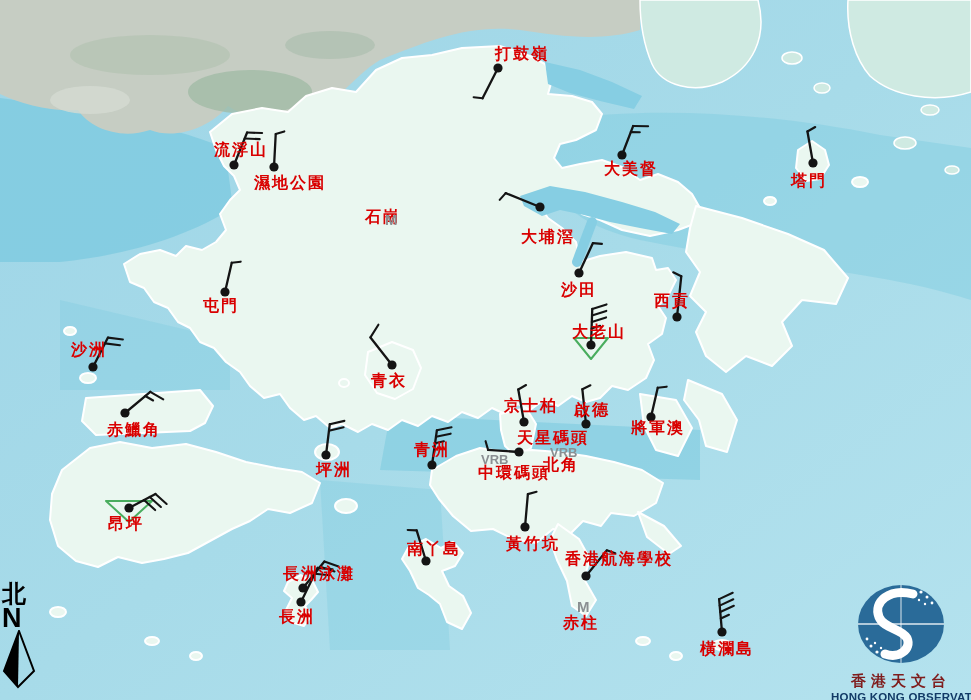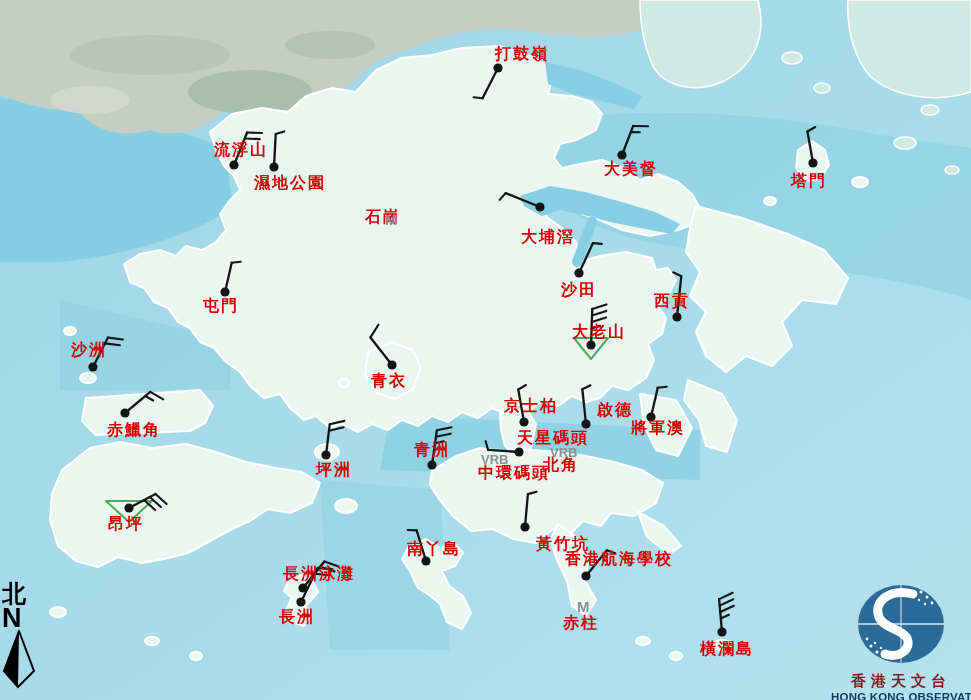--- a/index.html
+++ b/index.html
@@ -232,35 +232,35 @@
       <div class="station-label" style="left: 604px; top: 161px;">大美督</div>
       <div class="station-label" style="left: 791px; top: 173px;">塔門</div>
       <div class="station-label" style="left: 521px; top: 213px; margin-top: 16px;">大埔滘</div>
       <div class="station-label" style="left: 203px; top: 298px;">屯門</div>
       <div class="station-label" style="left: 561px; top: 282px;">沙田</div>
       <div class="station-label" style="left: 654px; top: 293px;">西貢</div>
       <div class="station-label" style="left: 71px; top: 342px;">沙洲</div>
       <div class="station-label" style="left: 572px; top: 324px;">大老山</div>
       <div class="station-label" style="left: 371px; top: 373px;">青衣</div>
       <div class="station-label" style="left: 504px; top: 398px;">京士柏</div>
-      <div class="station-label" style="left: 574px; top: 402px; margin-left: 23px;">啟德</div>
+      <div class="station-label" style="left: 574px; top: 402px;">啟德</div>
       <div class="station-label" style="left: 631px; top: 420px;">將軍澳</div>
       <div class="station-label" style="left: 497px; top: 430px; margin-left: 20px;">天星碼頭</div>
       <div class="station-label" style="left: 478px; top: 465px;">中環碼頭</div>
       <div class="station-note" style="left: 481px; top: 453px; font-size: 13px;">VRB</div>
       <div class="station-label" style="left: 543px; top: 457px;">北角</div>
       <div class="station-note" style="left: 550px; top: 446px; font-size: 13px;">VRB</div>
       <div class="station-label" style="left: 414px; top: 442px;">青洲</div>
       <div class="station-label" style="left: 305px; top: 462px; margin-left: 11px;">坪洲</div>
       <div class="station-label" style="left: 107px; top: 422px;">赤鱲角</div>
       <div class="station-label" style="left: 108px; top: 516px;">昂坪</div>
       <div class="station-label" style="left: 283px; top: 566px;">長洲泳灘</div>
       <div class="station-label" style="left: 279px; top: 609px;">長洲</div>
       <div class="station-label" style="left: 407px; top: 541px;">南丫島</div>
-      <div class="station-label" style="left: 536px; top: 536px;">黃竹坑</div>
+      <div class="station-label" style="left: 506px; top: 536px;">黃竹坑</div>
       <div class="station-label" style="left: 565px; top: 551px;">香港航海學校</div>
       <div class="station-label" style="left: 563px; top: 615px;">赤柱</div>
       <div class="station-note" style="left: 577px; top: 599px; font-size: 15px;">M</div>
       <div class="station-label" style="left: 700px; top: 641px;">橫瀾島</div>
     </div>
 
 
   <div class="compass">
     <div class="compass-hanzi">北</div>
     <div class="compass-letter">N</div>

